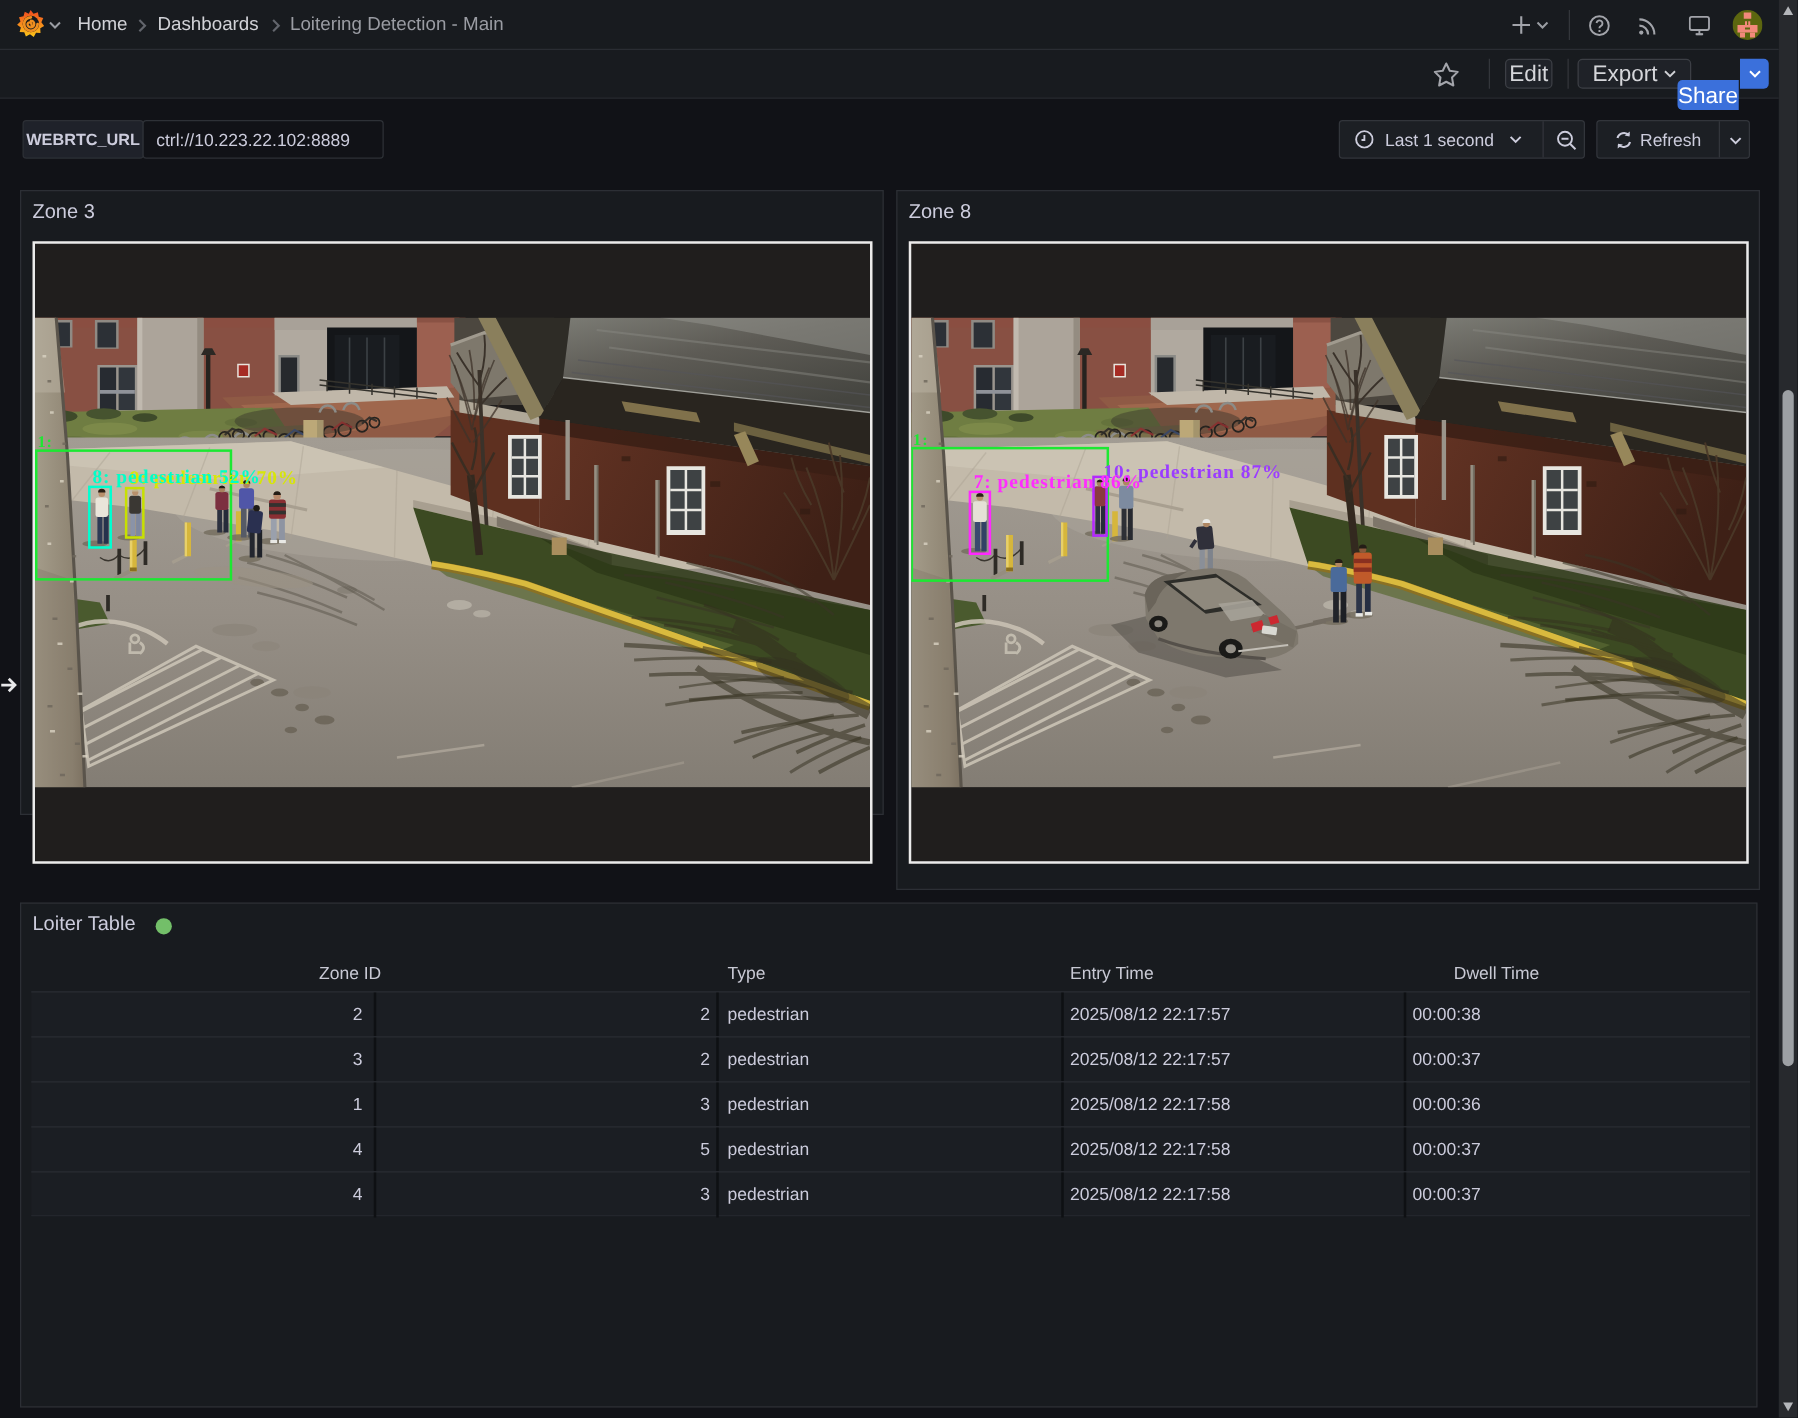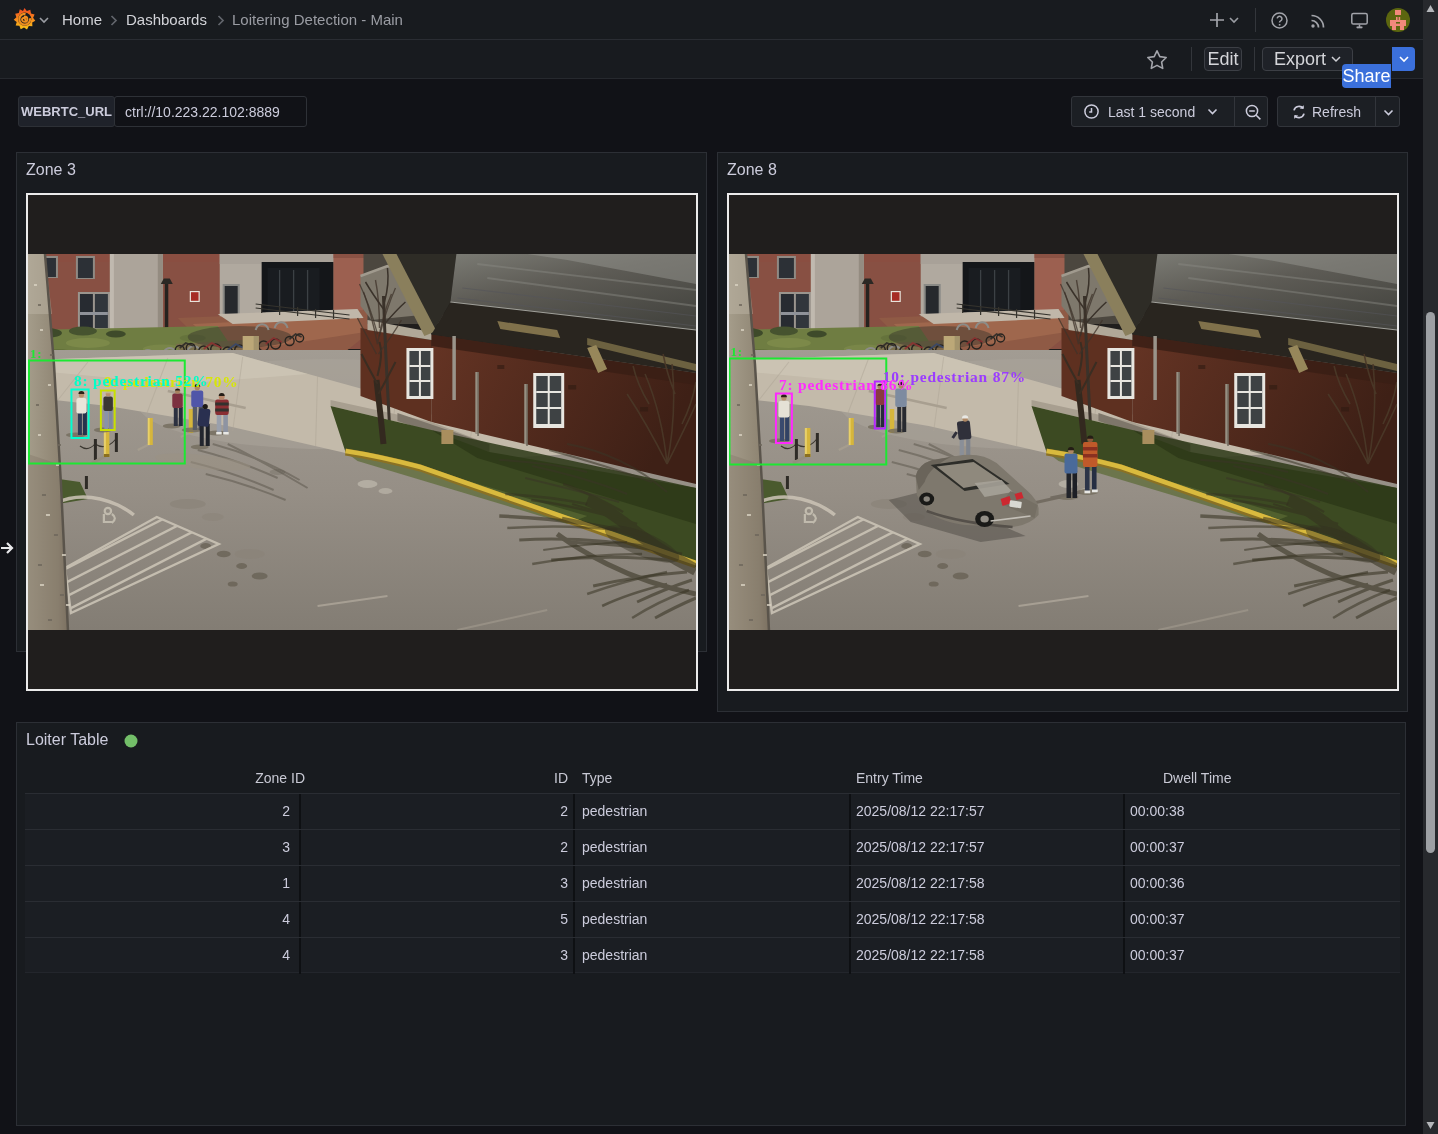--- a/index.html
+++ b/index.html
@@ -668,21 +668,20 @@
     </svg>
   </div>
 </div>
 
 <div class="panel" style="left:16px;top:722px;width:1390px;height:404px">
   <div class="ptitle">Loiter Table</div>
   <svg class="abs" style="left:107px;top:11px" width="14" height="14">
       <circle cx="7" cy="7" r="6.5" fill="#73bf69"></circle>
     </svg>
   <div class="th" style="left:15px;top:47px;width:273px;text-align:right">Zone ID</div>
-  <div class="th" style="left:0;top:47px;width:551px;text-align:right">ID</div>
   <div class="th" style="left:565px;top:47px">Type</div>
   <div class="th" style="left:839px;top:47px">Entry Time</div>
   <div class="th" style="left:1146px;top:47px">Dwell Time</div>
 
   <div class="row" style="top:70px">
     <div class="cell" style="left:0;width:265px;text-align:right">2</div>
     <div class="cell" style="left:0;width:543px;text-align:right">2</div>
     <div class="cell" style="left:557px">pedestrian</div>
     <div class="cell" style="left:831px">2025/08/12 22:17:57</div>
     <div class="cell" style="left:1105px">00:00:38</div>

